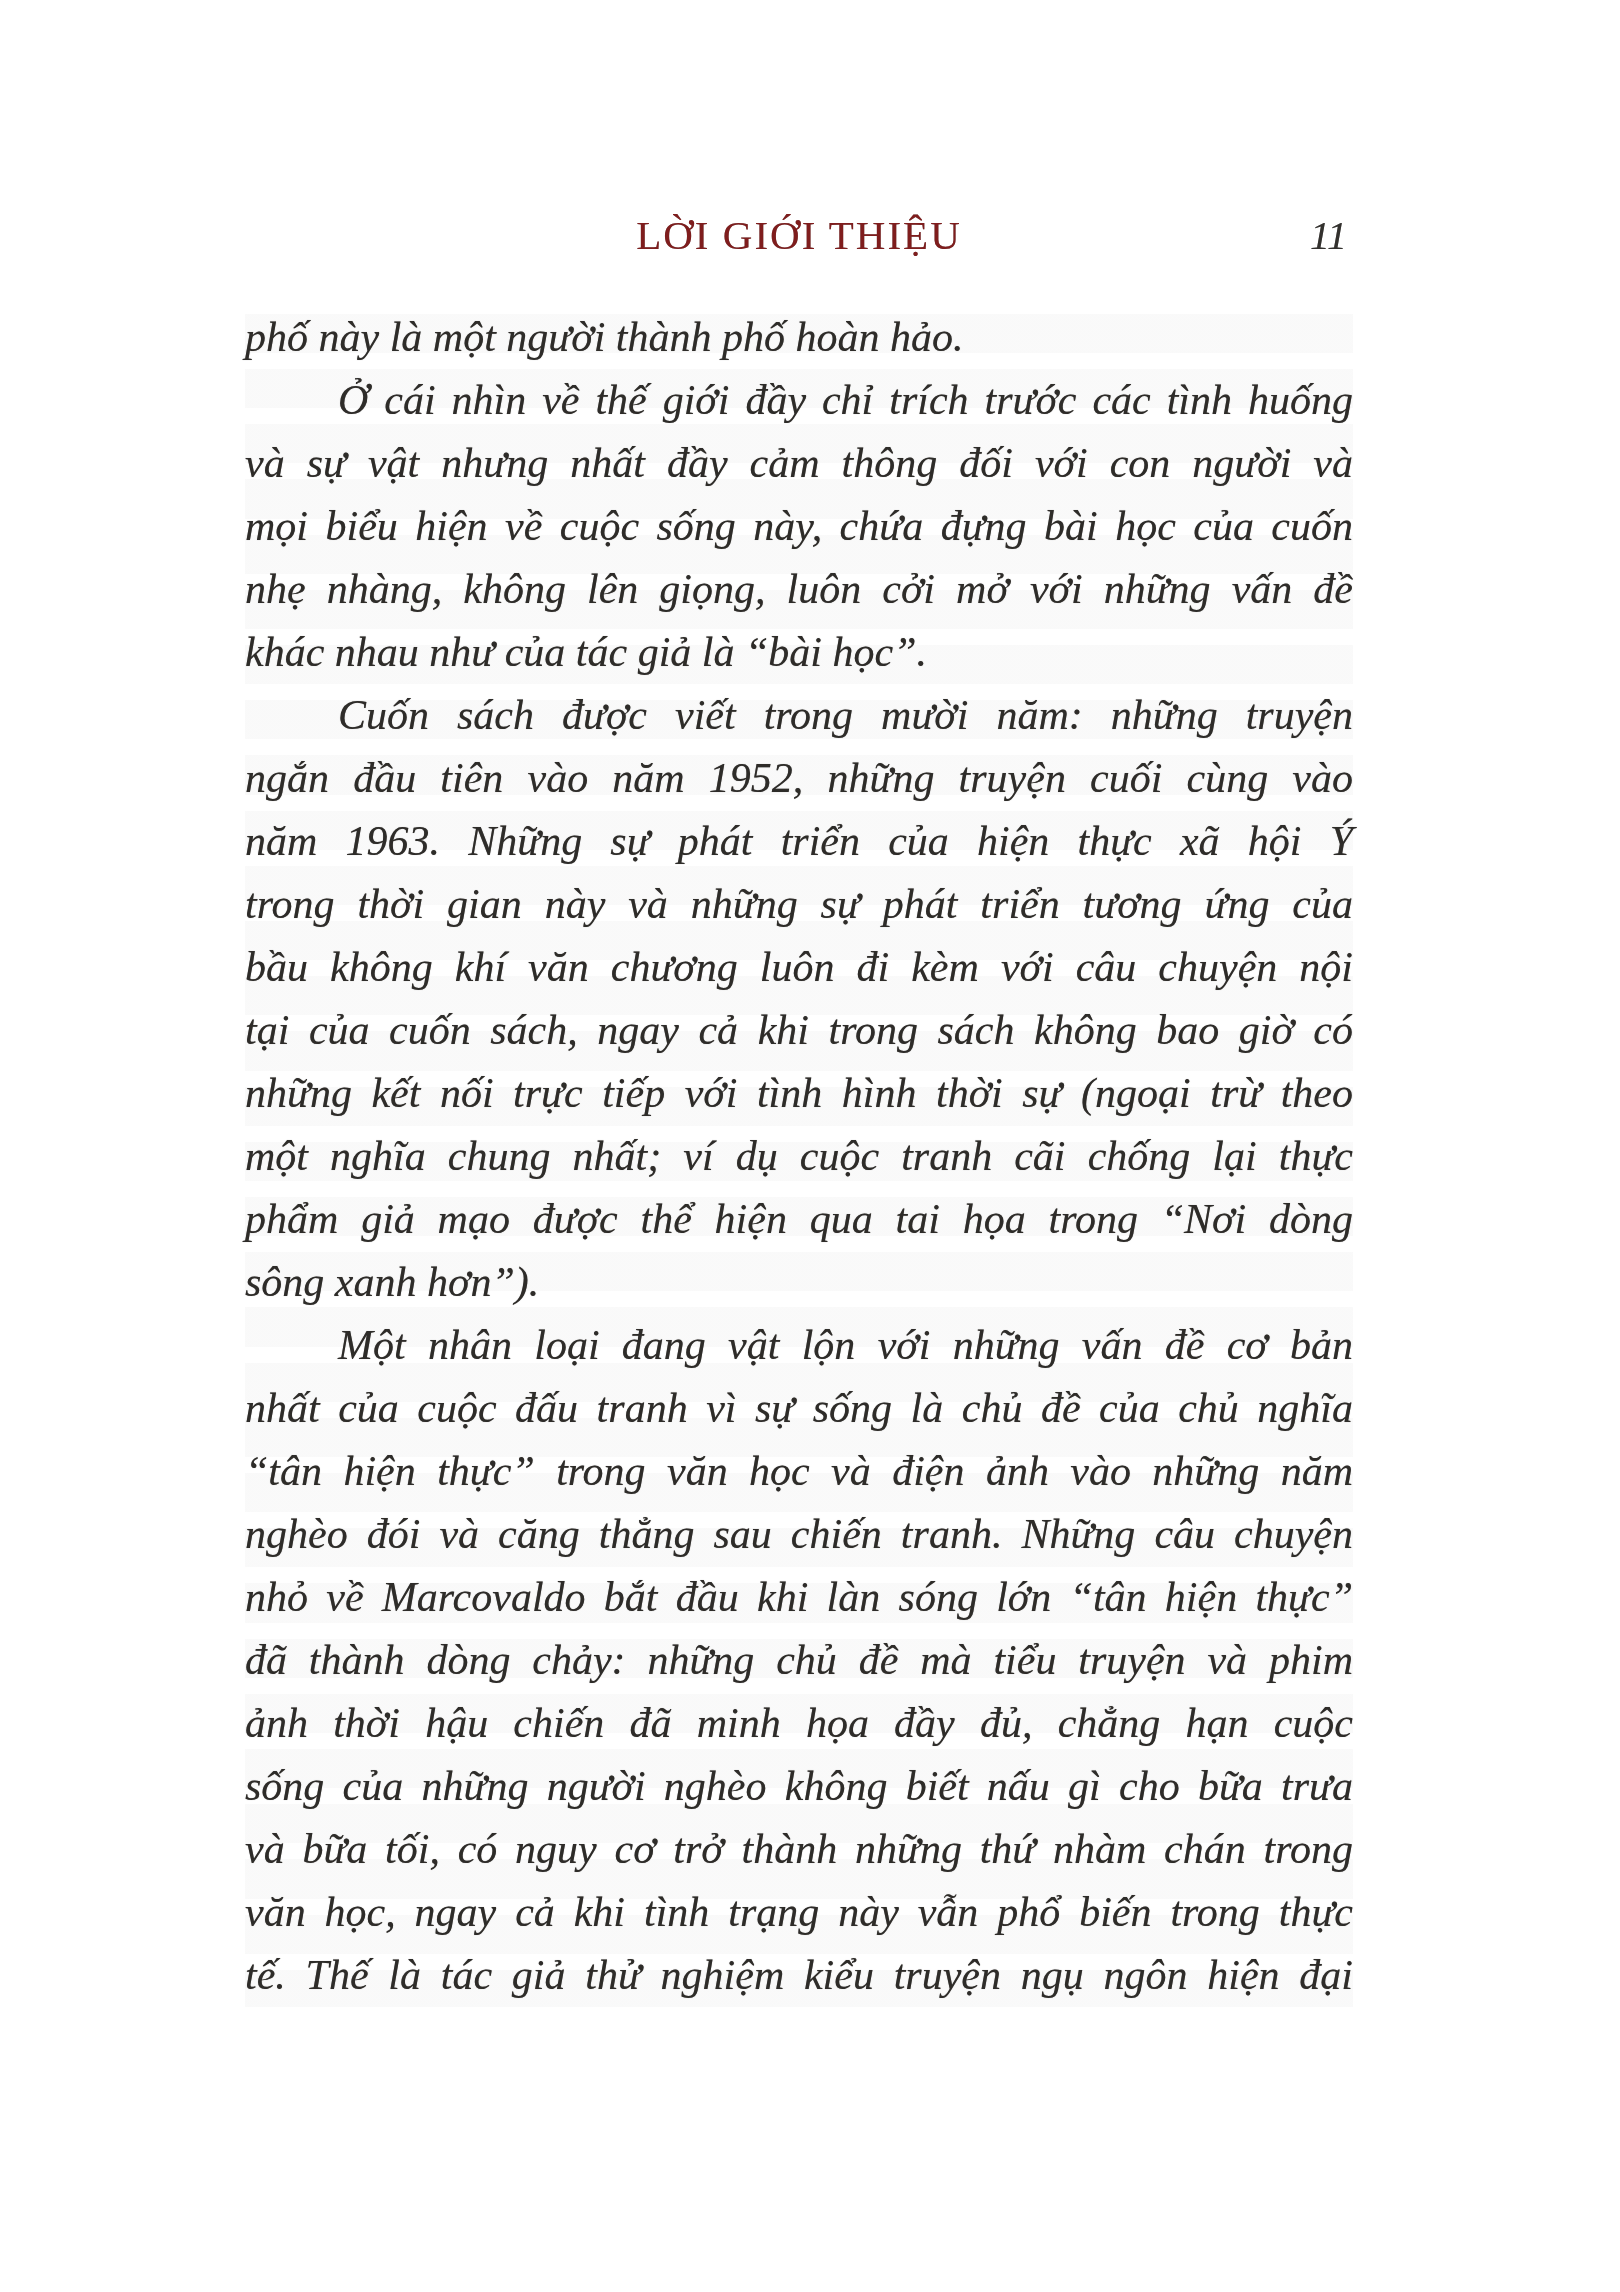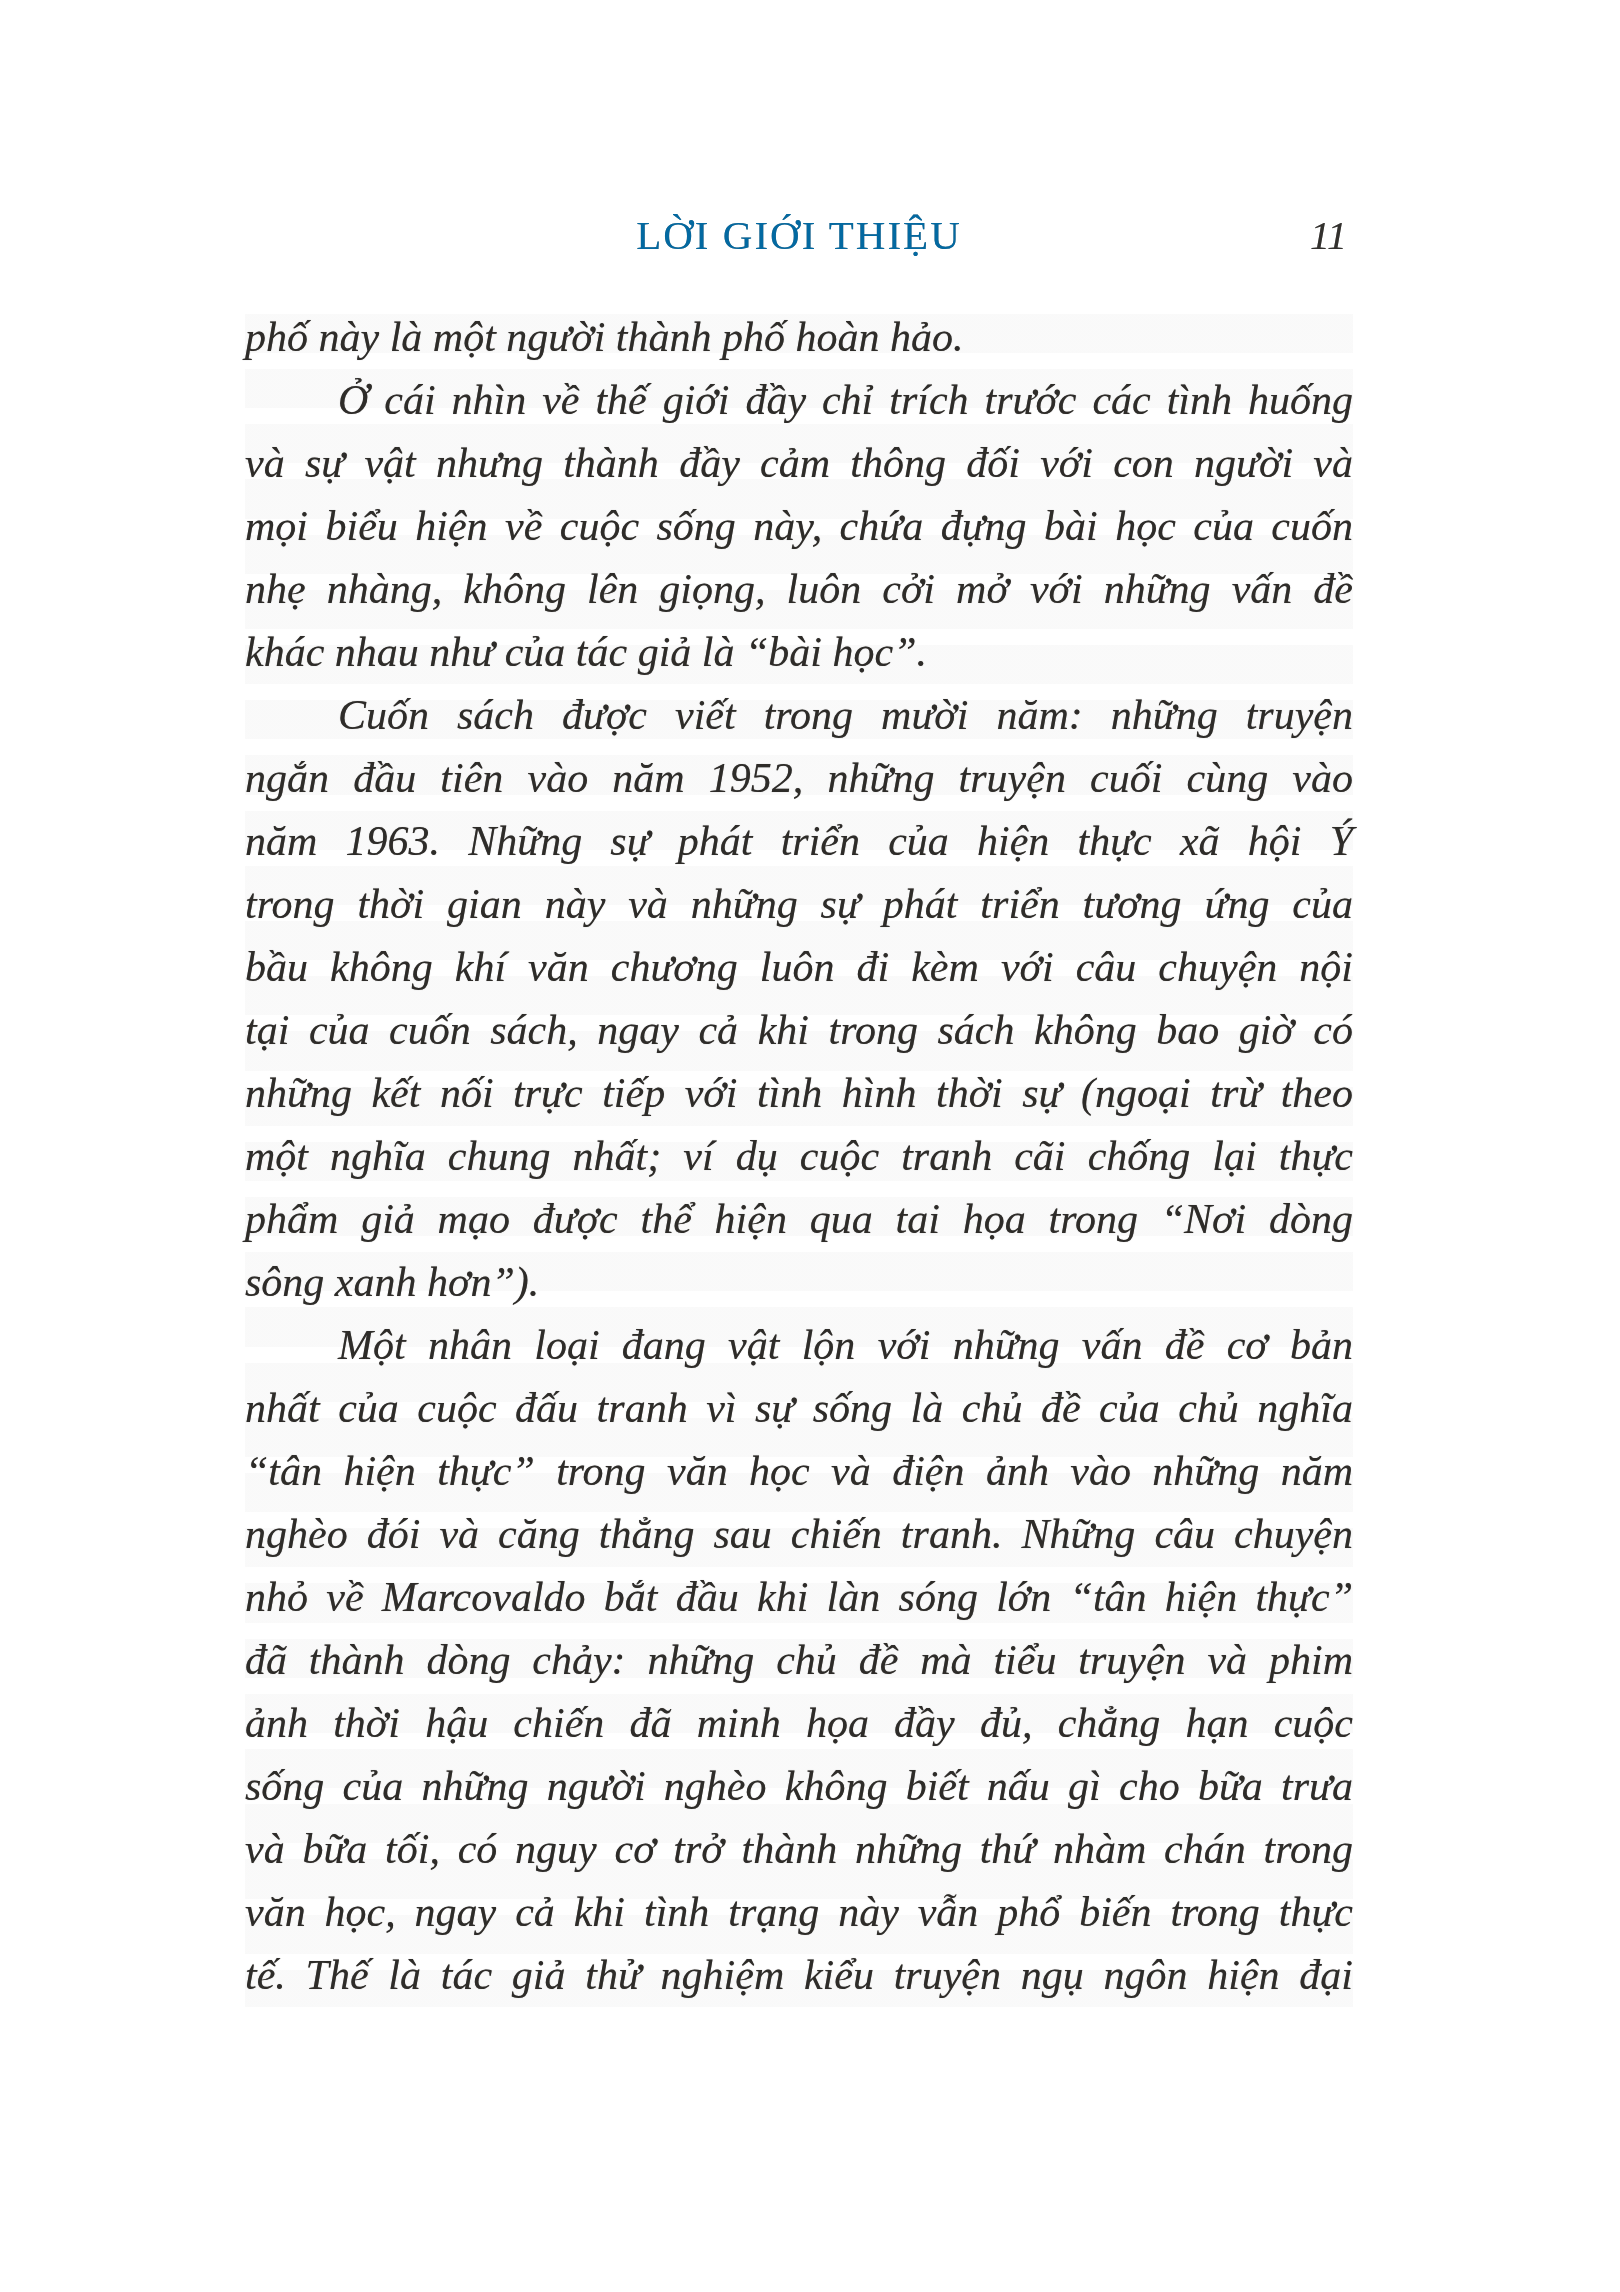--- a/index.html
+++ b/index.html
@@ -22,21 +22,21 @@
     left: 245px;
     top: 206px;
     width: 1108px;
     height: 59px;
   }
   .header-title {
     text-align: center;
     font-size: 41px;
     line-height: 59px;
     letter-spacing: 2px;
-    color: #0369a1;
+    color: #7f1d1d;
     text-shadow: 0 0 0.6px rgba(50,48,45,0.55);
   }
   .page-number {
     position: absolute;
     right: 5.9px;
     top: 0;
     font-size: 40px;
     line-height: 59px;
     color: #33312e;
     text-shadow: 0 0 0.6px rgba(50,48,45,0.55);
@@ -80,21 +80,21 @@
 <body>
 
 <div class="page">
   <div class="header">
     <div class="header-title">LỜI GIỚI THIỆU</div>
     <div class="page-number">11</div>
   </div>
   <div class="body" id="page-body">
       <div class="line endline">phố này là một người thành phố hoàn hảo.</div>
       <div class="line indent">Ở cái nhìn về thế giới đầy chỉ trích trước các tình huống</div>
-      <div class="line">và sự vật nhưng thành đầy cảm thông đối với con người và</div>
+      <div class="line">và sự vật nhưng nhất đầy cảm thông đối với con người và</div>
       <div class="line">mọi biểu hiện về cuộc sống này, chứa đựng bài học của cuốn</div>
       <div class="line">nhẹ nhàng, không lên giọng, luôn cởi mở với những vấn đề</div>
       <div class="line endline">khác nhau như của tác giả là “bài học”.</div>
       <div class="line indent">Cuốn sách được viết trong mười năm: những truyện</div>
       <div class="line">ngắn đầu tiên vào năm 1952, những truyện cuối cùng vào</div>
       <div class="line">năm 1963. Những sự phát triển của hiện thực xã hội Ý</div>
       <div class="line">trong thời gian này và những sự phát triển tương ứng của</div>
       <div class="line">bầu không khí văn chương luôn đi kèm với câu chuyện nội</div>
       <div class="line">tại của cuốn sách, ngay cả khi trong sách không bao giờ có</div>
       <div class="line">những kết nối trực tiếp với tình hình thời sự (ngoại trừ theo</div>

